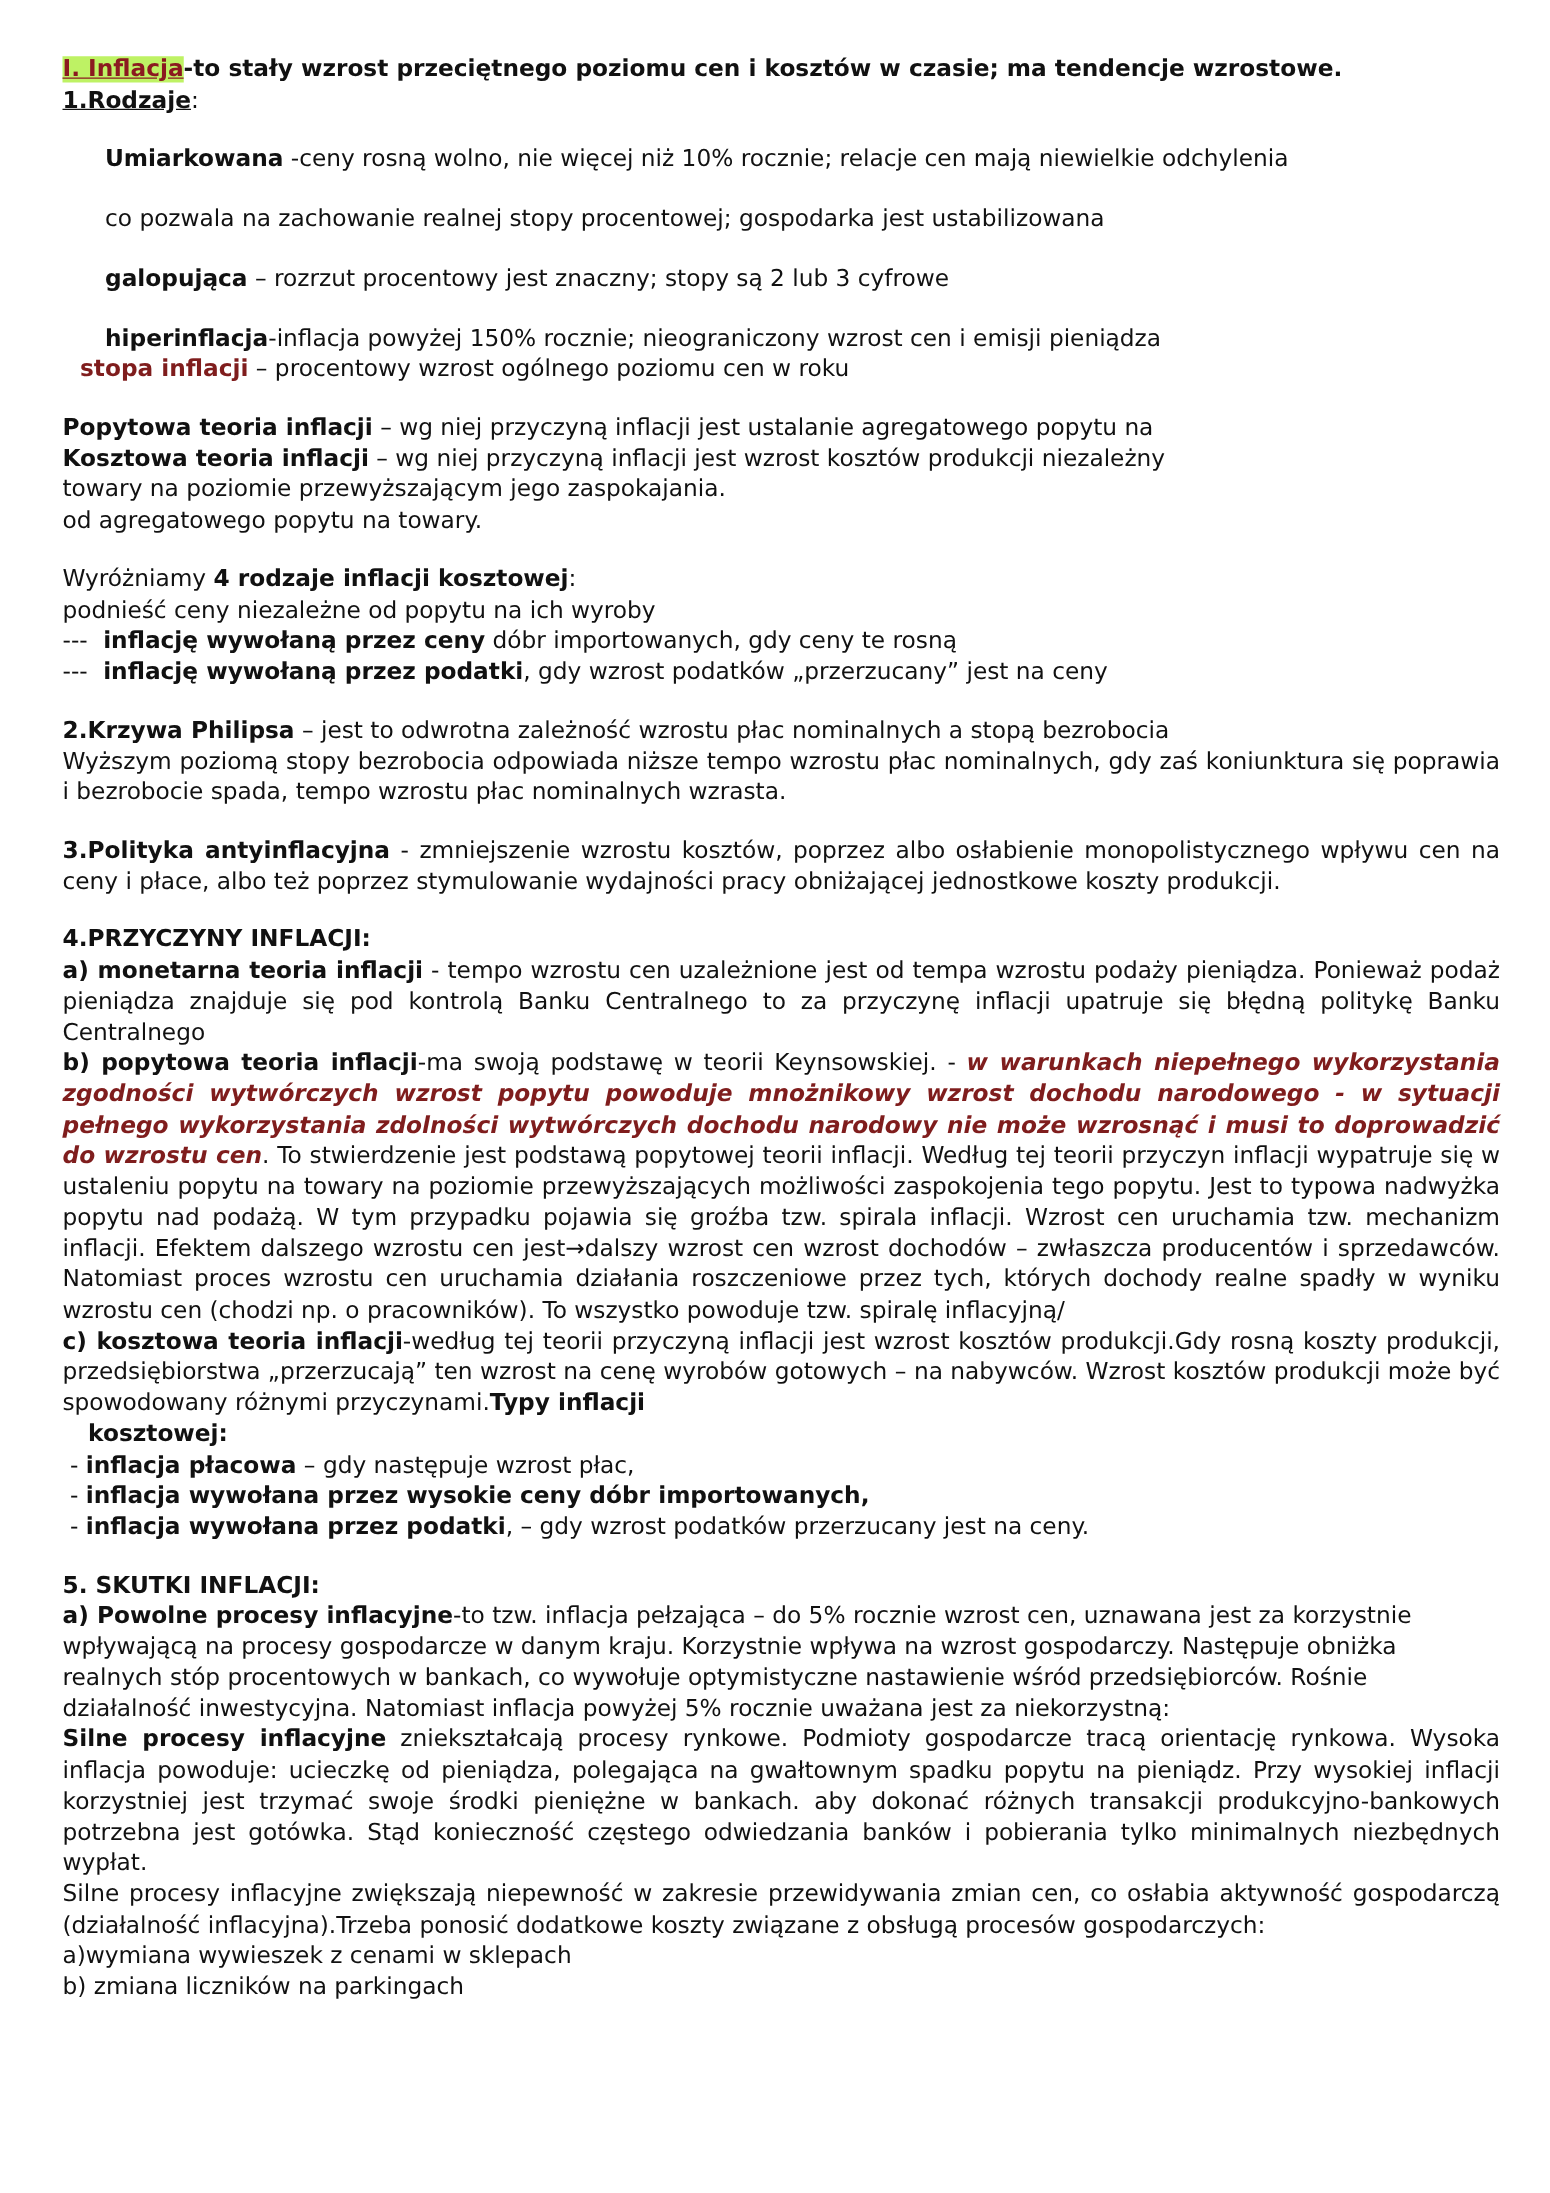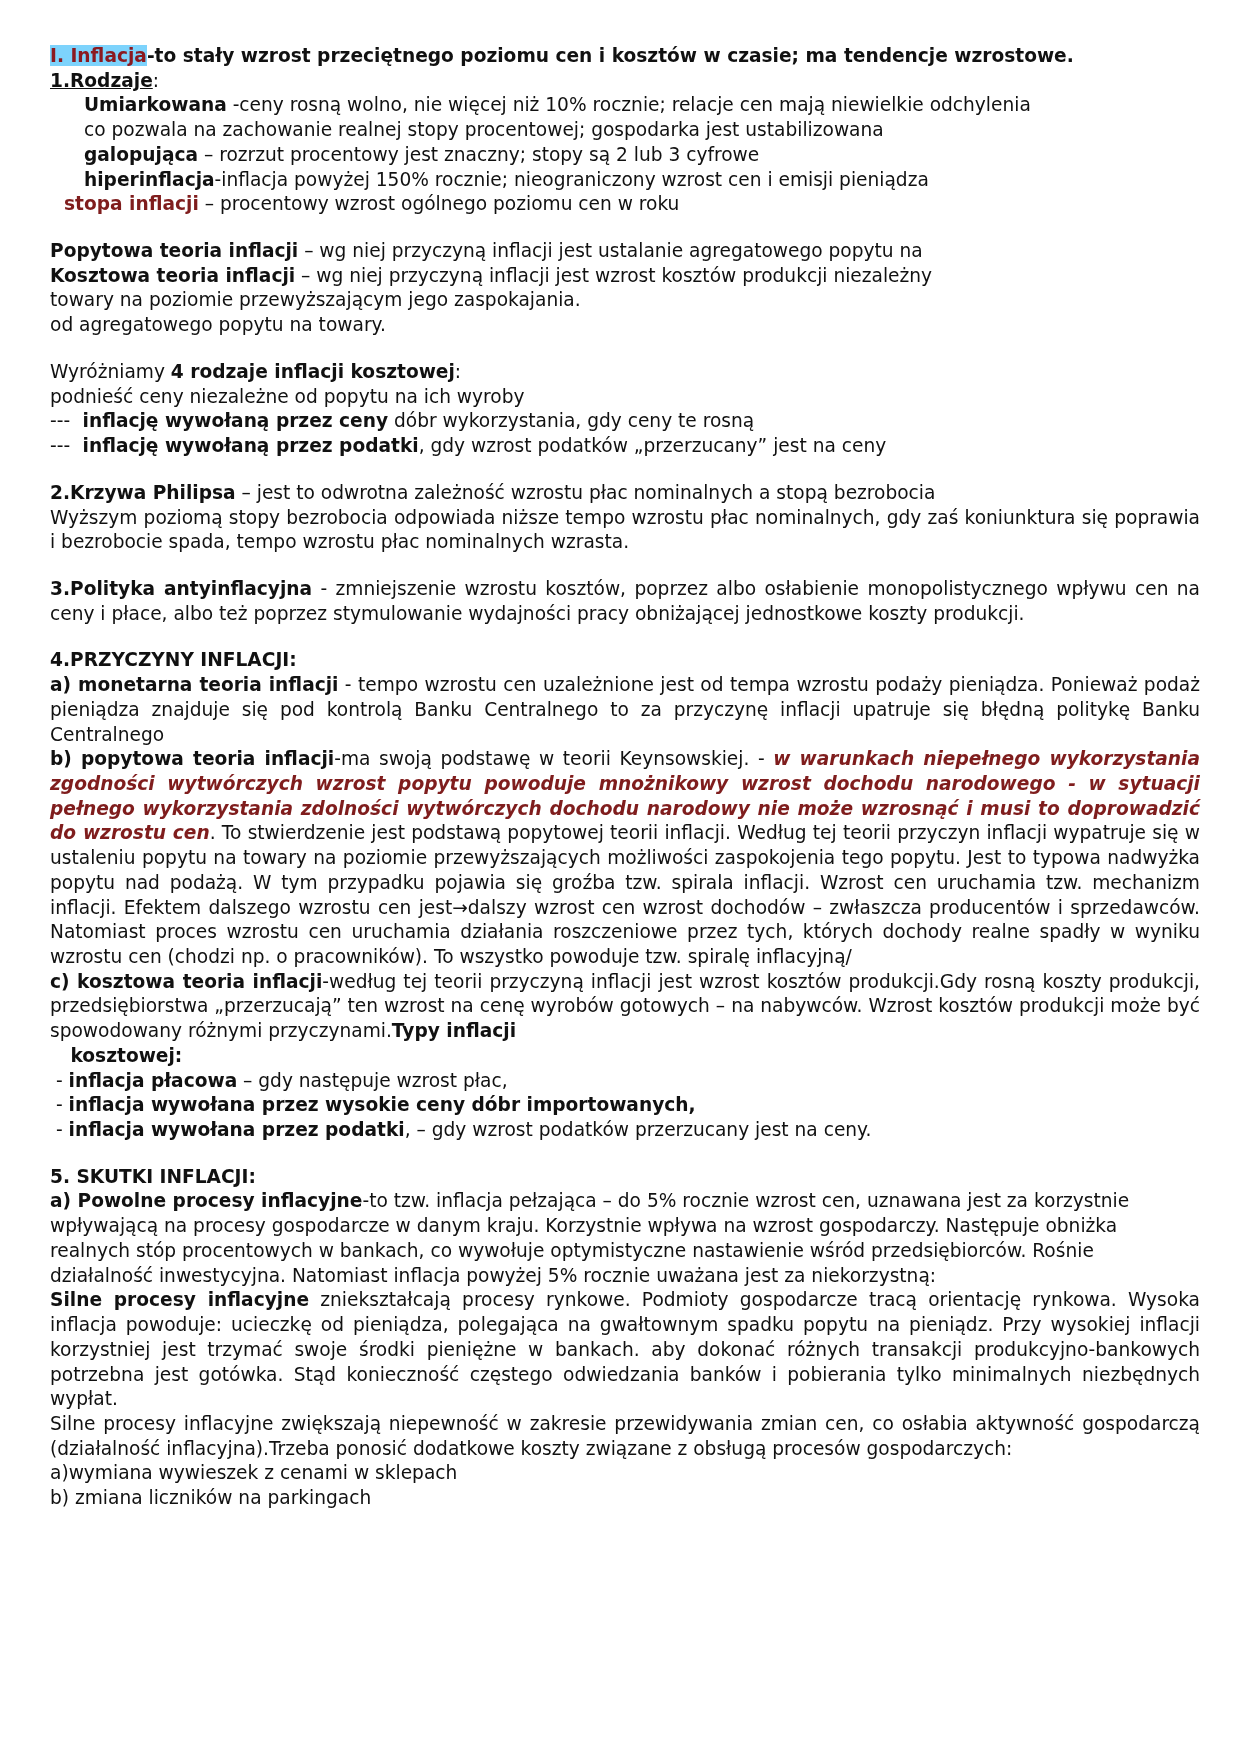--- a/index.html
+++ b/index.html
@@ -33,25 +33,26 @@
   .ln { display: block; white-space: pre-wrap; }
   .just { text-align: justify; }
   .b { font-weight: bold; }
   .bi { font-weight: bold; }
   .u { text-decoration: underline; }
   .red { color: #7f1d1d; }
   .redi { color: #7f1d1d; font-style: italic; font-weight: bold; }
   .title-hl {
     color: #8b1a20;
     font-weight: bold;
-    background: #7dd3fc;
+    text-decoration: underline;
+    background: #bef264;
     margin-top: 14px;
   }
   .gap-m { height: 22px; }
-  .indent-1 { padding-left: 34px; }
+  .indent-1 { padding-left: 34px; margin-top: 23px; }
   .indent-3 { padding-left: 14px; }
   .para { display: block; }
 </style>
 </head>
 <body>
 
 <div class="page">
   <div class="doc">
 
     <p class="ln"><span class="title-hl">I. Inflacja</span><span class="b">-to stały wzrost przeciętnego poziomu cen i kosztów w czasie; ma tendencje wzrostowe.</span></p>
@@ -74,21 +75,21 @@
     <p class="ln"><span>towary na poziomie przewyższającym jego zaspokajania.</span></p>
     <p class="ln"><span>od agregatowego popytu na towary.</span></p>
 
     <div class="gap-m"></div>
 
     <p class="ln"><span>Wyróżniamy </span><span class="bi">4 rodzaje inflacji kosztowej</span><span>:</span></p>
 
 
     <p class="ln"><span>podnieść ceny niezależne od popytu na ich wyroby</span></p>
 
-    <p class="ln"><span>--- </span><span class="b"> inflację wywołaną przez ceny</span><span> dóbr wykorzystania, gdy ceny te rosną</span></p>
+    <p class="ln"><span>--- </span><span class="b"> inflację wywołaną przez ceny</span><span> dóbr importowanych, gdy ceny te rosną</span></p>
 
     <p class="ln"><span>--- </span><span class="b"> inflację wywołaną przez podatki</span><span>, gdy wzrost podatków „przerzucany” jest na ceny</span></p>
 
     <div class="gap-m"></div>
 
     <p class="ln"><span class="b">2.Krzywa Philipsa</span><span> – jest to odwrotna zależność wzrostu płac nominalnych a stopą bezrobocia</span></p>
     <p class="para just">Wyższym poziomą stopy bezrobocia odpowiada niższe tempo wzrostu płac nominalnych, gdy zaś koniunktura się poprawia i bezrobocie spada, tempo wzrostu płac nominalnych wzrasta.</p>
 
     <div class="gap-m"></div>
 

